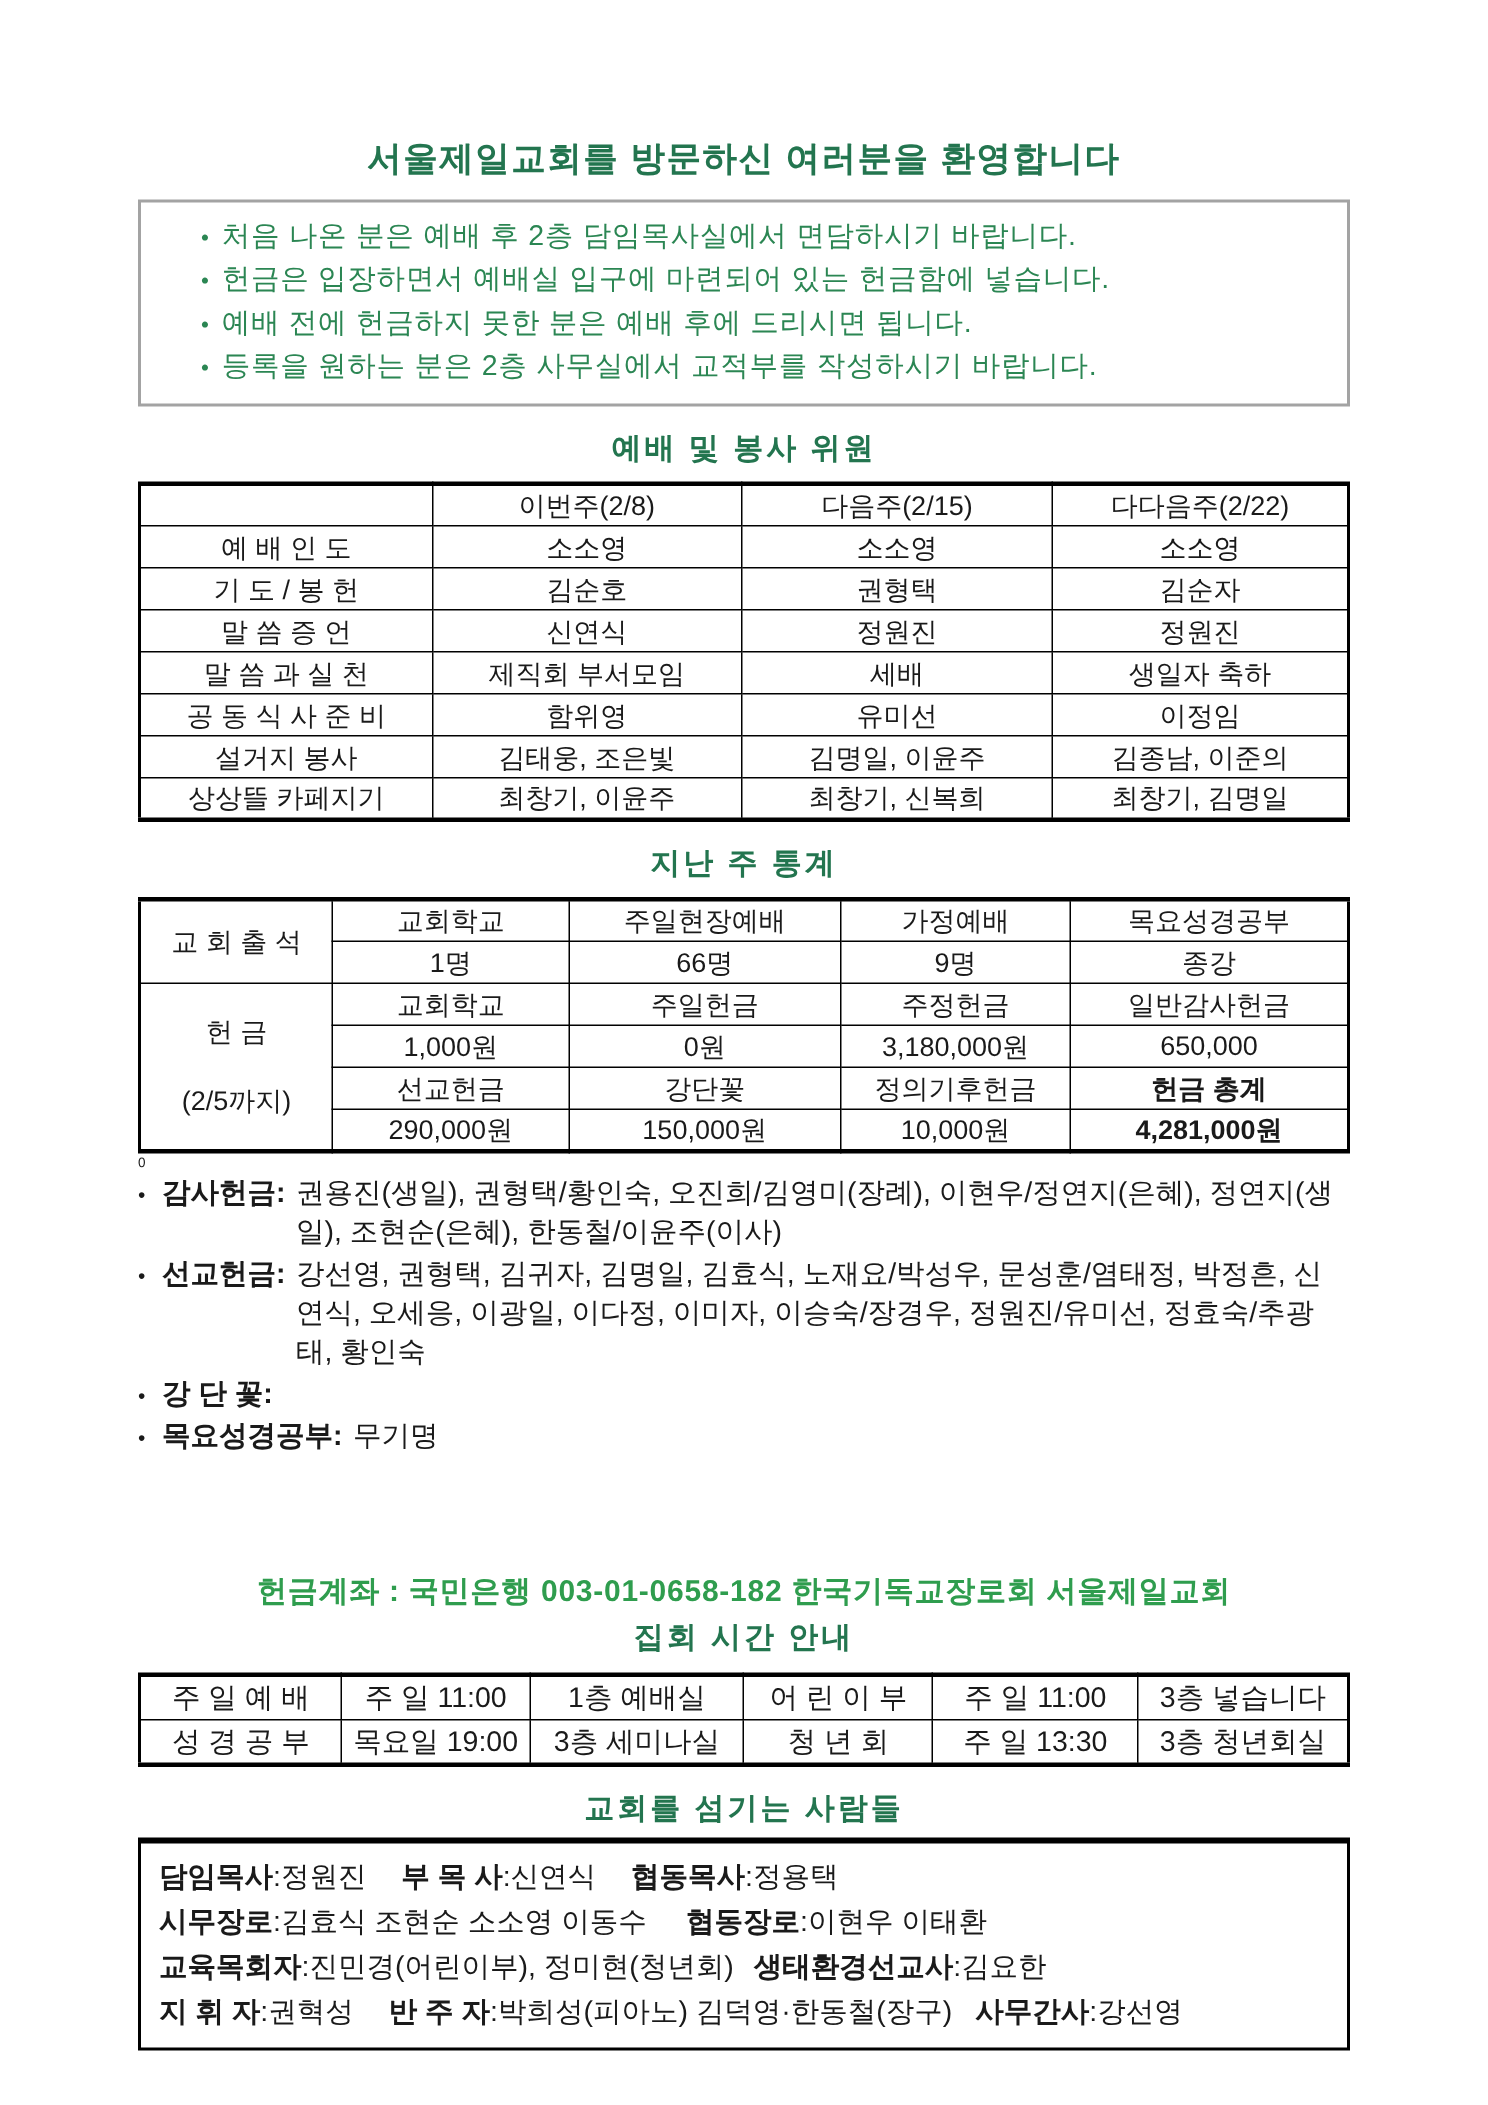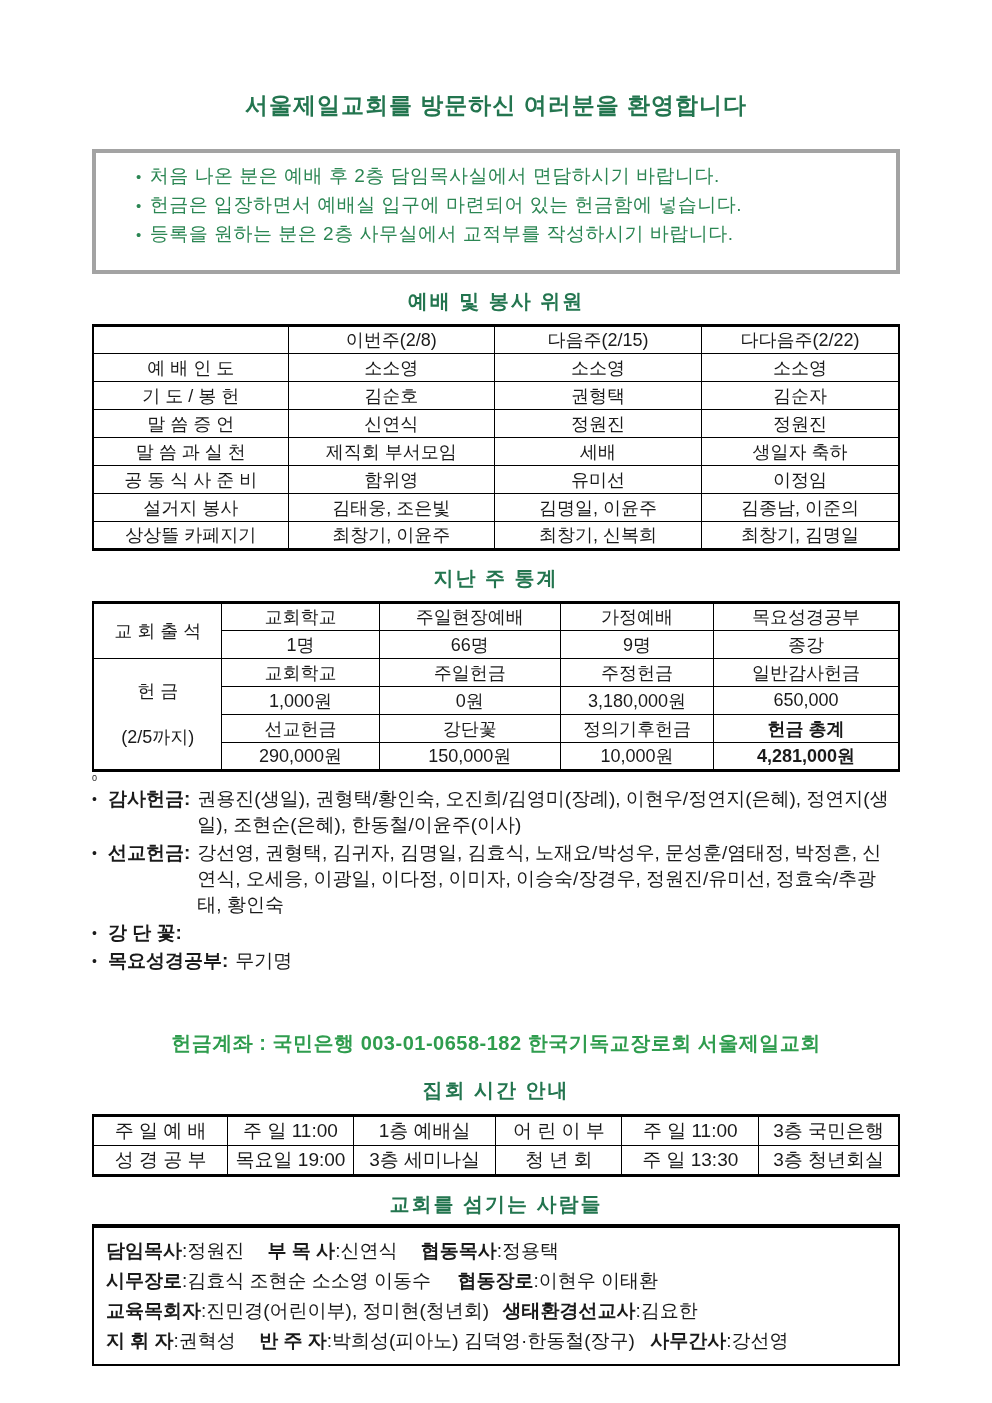--- a/index.html
+++ b/index.html
@@ -11,21 +11,21 @@
     position: relative;
   }
   .content { width: 808px; margin-left: 92px; padding-top: 90px; }
 
   .page-title {
     text-align: center; color: #23754f; font-size: 23px; font-weight: bold;
     letter-spacing: 1px;
   }
 
   .notice-box {
-    border: 4px solid #a3a3a3; margin-top: 28px; padding: 9px 10px 21px 40px;
+    border: 2px solid #a3a3a3; margin-top: 12px; padding: 9px 10px 9px 40px;
   }
   .notice-item {
     color: #2b8653; font-size: 19px; line-height: 28px; letter-spacing: 0.5px;
   }
   .notice-item .bullet { color: #2b8653; margin-right: 8px; font-size: 15px; }
 
   .section-heading {
     text-align: center; color: #23754f; font-size: 20px; font-weight: bold;
     letter-spacing: 2px; margin-top: 14px; margin-bottom: 9px;
   }
@@ -44,24 +44,24 @@
   .footnote-zero { font-size: 9px; line-height: 10px; margin-top: 1px; }
 
   .details { margin-top: 3px; }
   .detail { display: flex; font-size: 19px; line-height: 26px; margin-top: 2px; }
   .detail .bullet { width: 16px; flex: 0 0 16px; font-size: 14px; line-height: 26px; }
   .detail .dlabel { font-weight: bold; white-space: nowrap; }
   .detail .colon { font-weight: bold; }
   .detail .dtext { flex: 1; padding-left: 7px; }
 
   .account-line {
-    margin-top: 56px; text-align: center; color: #2f9d4e;
+    margin-top: 76px; text-align: center; color: #2f9d4e;
     font-size: 20px; font-weight: bold; letter-spacing: 0.5px;
   }
-  .schedule-heading { margin-top: 20px; margin-bottom: 10px; }
+  .schedule-heading { margin-top: 4px; margin-bottom: 10px; }
 
   .schedule-table td { font-size: 19px; height: 29px; }
 
   .staff-heading { margin-top: 14px; margin-bottom: 6px; }
   .staff-box {
     border: 2px solid #000; border-top: 4px solid #000;
     padding: 8px 12px; font-size: 19px;
   }
   .staff-line { line-height: 30px; white-space: nowrap; }
   .staff-part { margin-right: 18px; }
@@ -71,20 +71,21 @@
 </head>
 <body>
 
 <div class="content">
 
   <div class="page-title">서울제일교회를 방문하신 여러분을 환영합니다</div>
 
   <div class="notice-box">
     <div class="notice-item"><span class="bullet">•</span><span>처음 나온 분은 예배 후 2층 담임목사실에서 면담하시기 바랍니다.</span></div>
     <div class="notice-item"><span class="bullet">•</span><span>헌금은 입장하면서 예배실 입구에 마련되어 있는 헌금함에 넣습니다.</span></div>
+    <div class="notice-item"><span class="bullet">•</span><span>예배 전에 헌금하지 못한 분은 예배 후에 드리시면 됩니다.</span></div>
     <div class="notice-item"><span class="bullet">•</span><span>등록을 원하는 분은 2층 사무실에서 교적부를 작성하시기 바랍니다.</span></div>
   </div>
 
   <div class="section-heading">예배 및 봉사 위원</div>
 
   <table class="btable">
     <colgroup>
         <col style="width:24.2%">
         <col style="width:25.6%">
         <col style="width:25.7%">
@@ -238,21 +239,21 @@
         <col style="width:17%">
         <col style="width:17.4%">
       </colgroup>
     <tbody>
         <tr>
       <td>주 일 예 배</td>
       <td>주 일 11:00</td>
       <td>1층 예배실</td>
       <td>어 린 이 부</td>
       <td>주 일 11:00</td>
-      <td>3층 국민은행</td>
+      <td>3층 넣습니다</td>
     </tr>
     <tr>
       <td>성 경 공 부</td>
       <td>목요일 19:00</td>
       <td>3층 세미나실</td>
       <td>청 년 회</td>
       <td>주 일 13:30</td>
       <td>3층 청년회실</td>
     </tr>
   </tbody>

